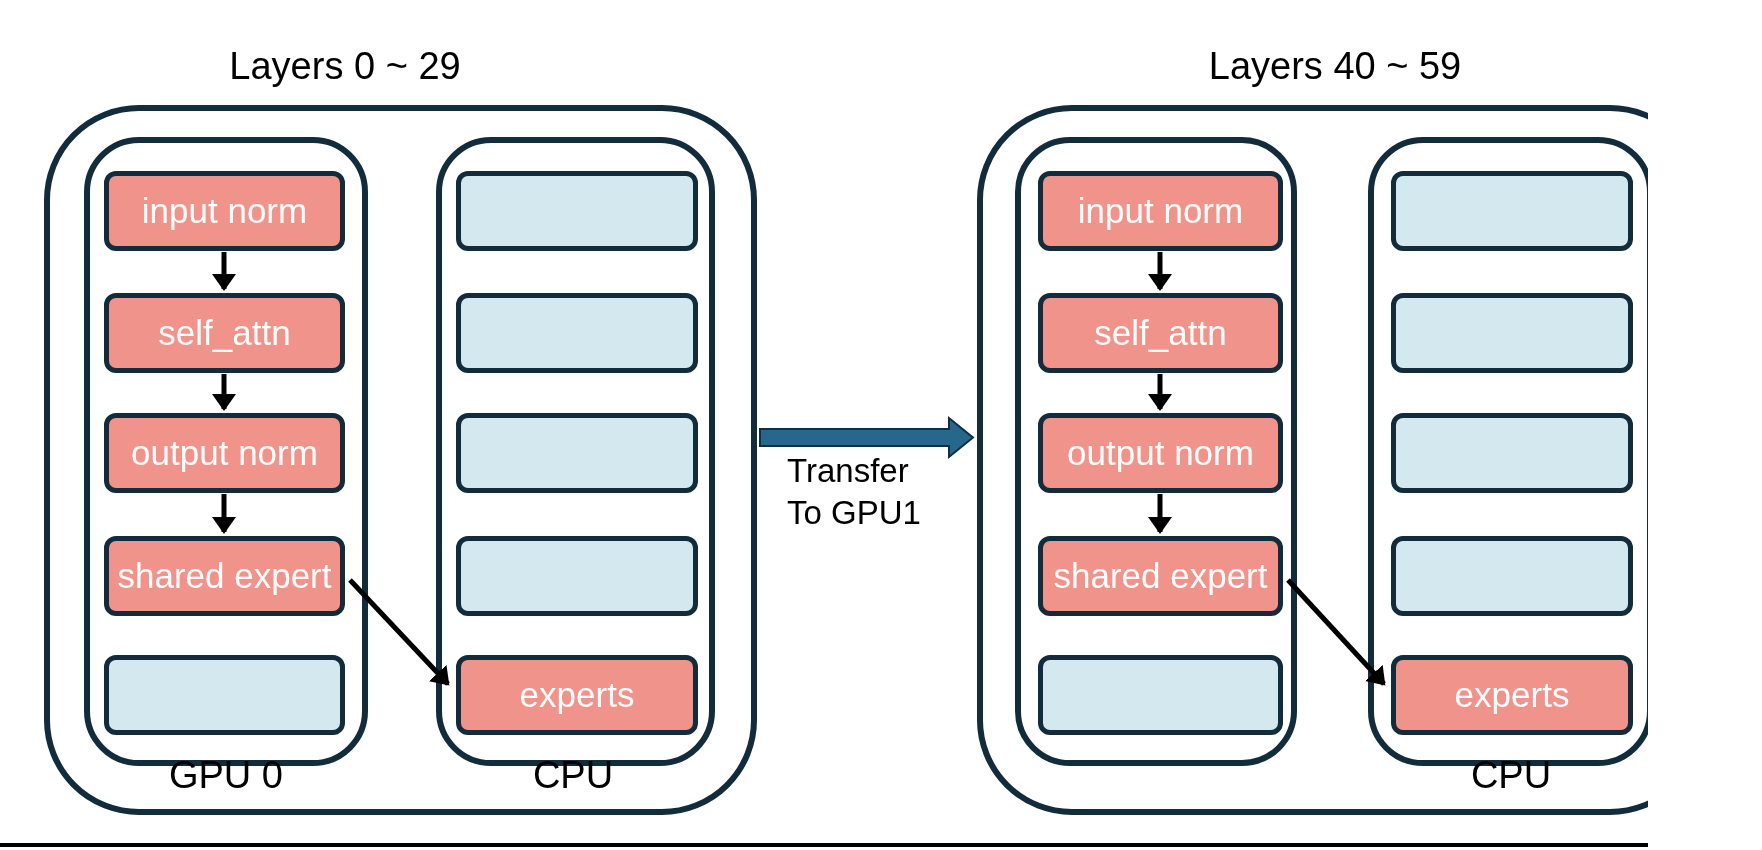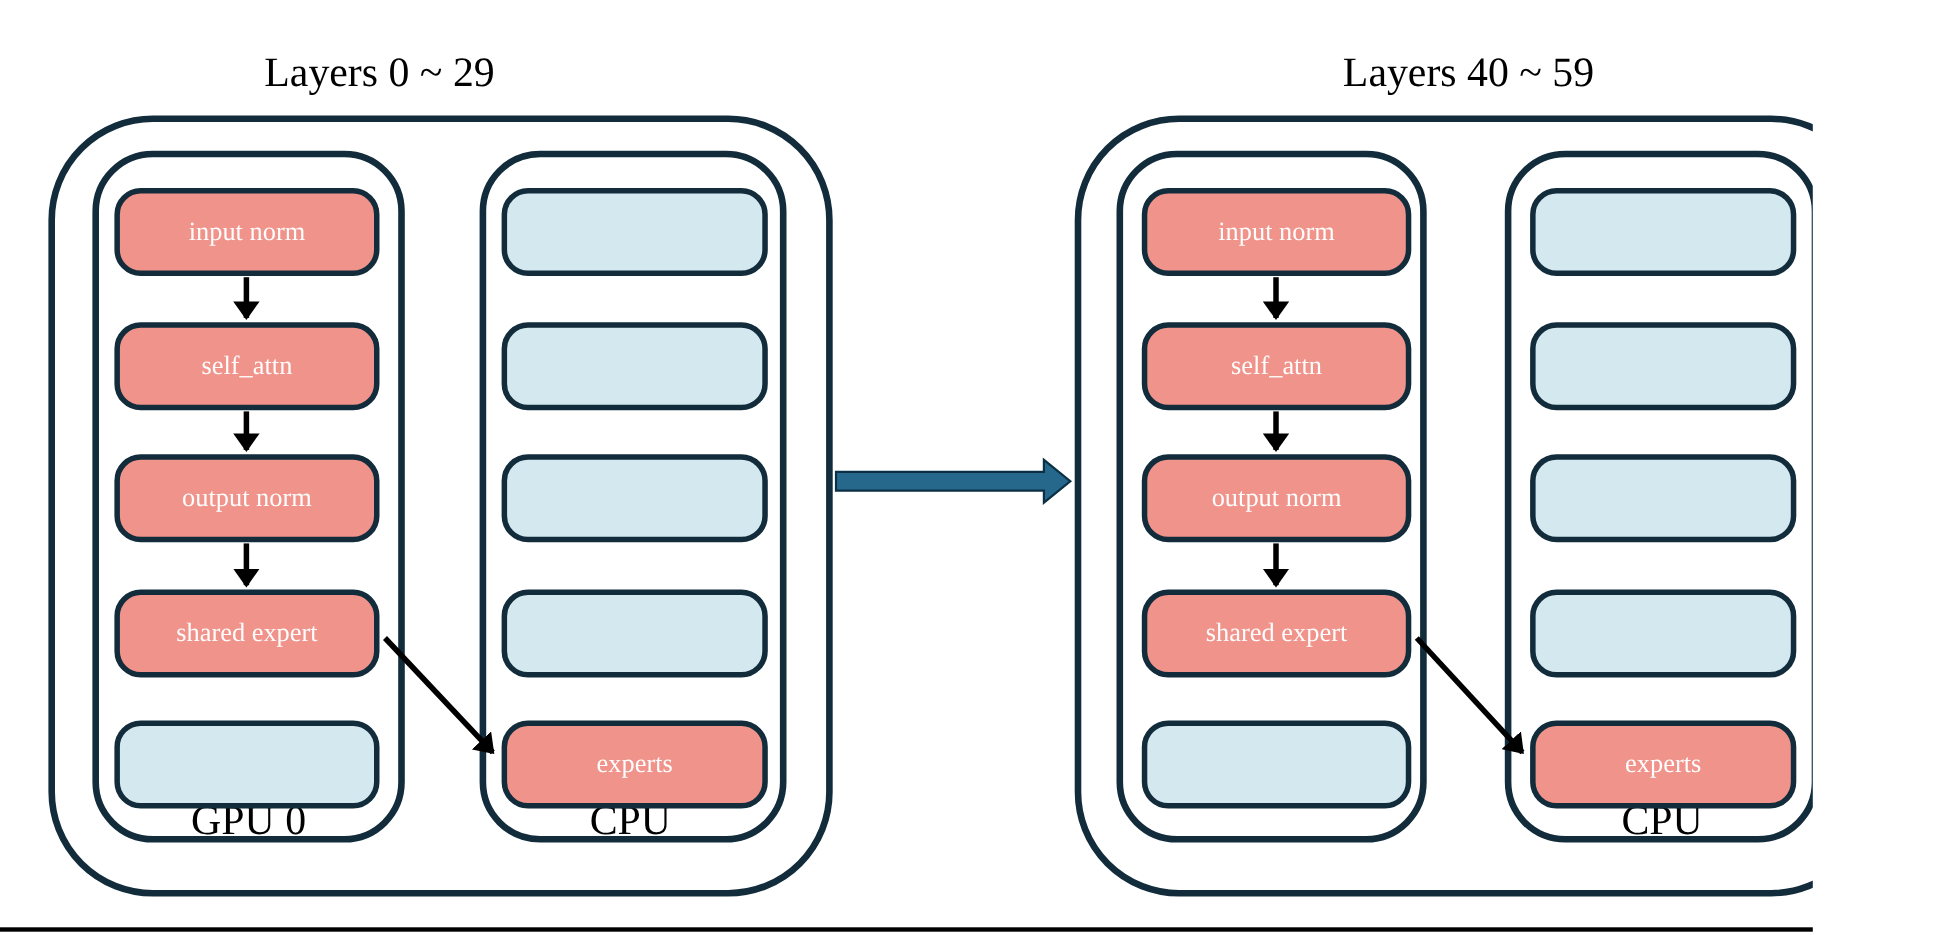--- a/index.html
+++ b/index.html
@@ -1,42 +1,42 @@
 <!DOCTYPE html>
 <html style="--navy: #122C3C; --salmon: #F0938A; --light-blue: #D3E8EF; --teal: #26688C; --teal-outline: #0B3045; --text-black: #000000; --box-text: #FDFDFD; --background: #FFFFFF; --frame-line: #000000; --flow-arrow: #000000;"><head>
 <meta charset="utf-8">
 <style>
   html,body{margin:0;padding:0;background:#fff;}
   .page{
     position:relative;width:1648px;height:850px;overflow:hidden;
     background:var(--background,#fff);
-    font-family:Liberation Serif, serif;
+    font-family:Liberation Sans, sans-serif;
   }
   .title{
     position:absolute;width:600px;top:43px;line-height:46px;
     font-size:38px;color:var(--text-black,#000);text-align:center;white-space:nowrap;
   }
   .outer{
     position:absolute;background:#fff;border:6px solid var(--navy,#122C3C);
     border-radius:95px;box-sizing:border-box;
   }
   .col{
     position:absolute;background:#fff;border:6px solid var(--navy,#122C3C);
     border-radius:55px;box-sizing:border-box;
   }
   .nodebox{
     position:absolute;height:80px;box-sizing:border-box;
-    border:5px solid var(--navy,#122C3C);border-radius:24px;
+    border:5px solid var(--navy,#122C3C);border-radius:12px;
     display:flex;align-items:center;justify-content:center;
-    font-size:24px;color:var(--box-text,#FDFDFD);white-space:nowrap;
+    font-size:35px;color:var(--box-text,#FDFDFD);white-space:nowrap;
   }
   .nodebox.salmon{background:var(--salmon,#F0938A);}
   .nodebox.blue{background:var(--light-blue,#D3E8EF);}
   .devlabel{
-    position:absolute;width:300px;top:724px;line-height:44px;
+    position:absolute;width:300px;top:753px;line-height:44px;
     font-size:38px;color:var(--text-black,#000);text-align:center;white-space:nowrap;
   }
   .transfer-label{
     position:absolute;left:787px;top:450px;
     font-size:33px;line-height:42px;color:var(--text-black,#000);white-space:nowrap;
   }
   #arrows{position:absolute;left:0;top:0;pointer-events:none;}
   .frame-bottom-line{
     position:absolute;left:0;top:843px;width:1762px;height:4px;
     background:var(--frame-line,#000);
@@ -57,20 +57,24 @@
   <div class="title" id="title0" style="left: 45px;">Layers 0 ~ 29</div>
   <div class="devlabel" id="gpulbl0" style="left: 76px;">GPU 0</div>
   <div class="devlabel" id="cpulbl0" style="left: 423px;">CPU</div>
 
   <div class="outer" id="outer1" style="left: 977px; top: 105px; width: 728px; height: 710px;"></div>
   <div class="col" id="gpucol1" style="left: 1015px; top: 137px; width: 282px; height: 629px;"></div>
   <div class="col" id="cpucol1" style="left: 1368px; top: 137px; width: 285px; height: 629px;"></div>
   <div class="title" id="title1" style="left: 1035px;">Layers 40 ~ 59</div>
   <div class="devlabel" id="cpulbl1" style="left: 1361px;">CPU</div>
 
+  <div class="transfer-label">
+    <div>Transfer</div>
+    <div>To GPU1</div>
+  </div>
 
   <svg id="arrows" width="1762" height="850" viewBox="0 0 1762 850">
     <defs>
       <marker id="ah" markerUnits="userSpaceOnUse" markerWidth="18" markerHeight="24" refX="15" refY="12" orient="auto">
         <path d="M0,0 L17,12 L0,24 Z" fill="#000000"></path>
       </marker>
     </defs>
   <line x1="224" y1="252" x2="224" y2="289" stroke="#000000" stroke-width="5" marker-end="url(#ah)"></line>
       <line x1="224" y1="374" x2="224" y2="409" stroke="#000000" stroke-width="5" marker-end="url(#ah)"></line>
       <line x1="224" y1="494" x2="224" y2="532" stroke="#000000" stroke-width="5" marker-end="url(#ah)"></line>

